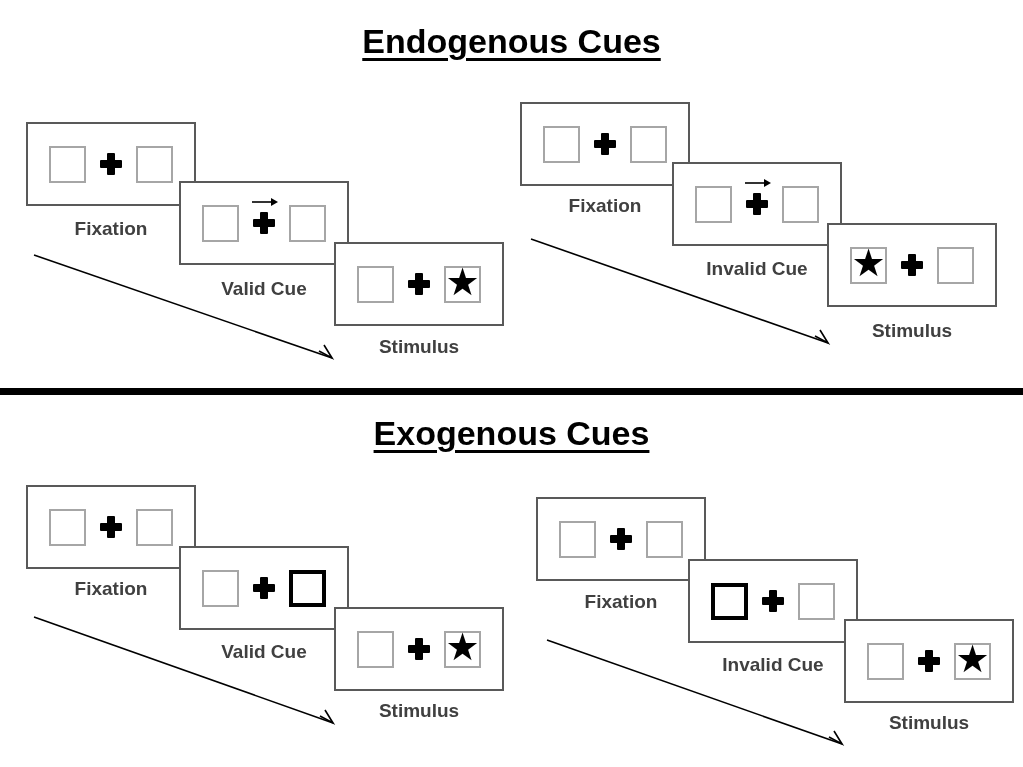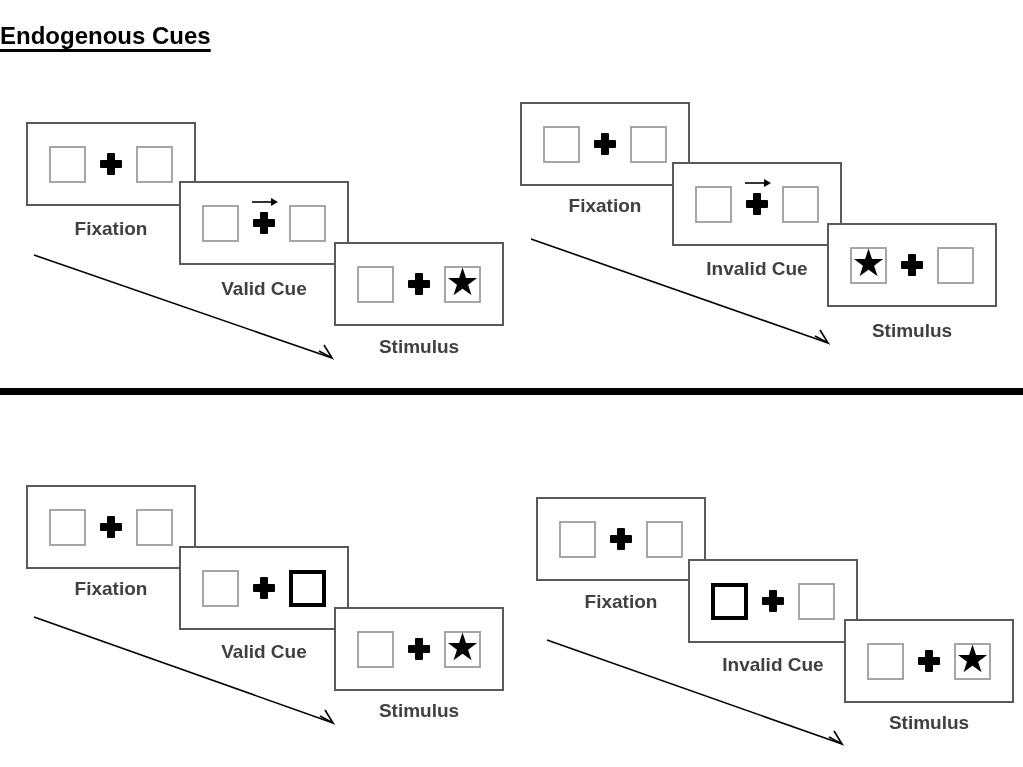--- a/index.html
+++ b/index.html
@@ -1,22 +1,22 @@
 <!DOCTYPE html>
 <html><head>
 <meta charset="utf-8">
 <style>
   html,body{margin:0;padding:0;background:#fff;}
   .canvas{
     position:relative;width:1023px;height:767px;background:#ffffff;
     font-family:"Liberation Sans",sans-serif;overflow:hidden;
   }
   .section-title{
-    position:absolute;left:0;width:1023px;
-    font-size:24px;font-weight:bold;color:#000;
+    position:absolute;left:0;width:1023px;text-align:center;
+    font-size:34px;font-weight:bold;color:#000;
   }
   .section-title span{text-decoration:underline;text-decoration-thickness:3px;text-underline-offset:5px;}
   .title-endo{top:22px;}
   .title-exo{top:414px;}
   .divider{position:absolute;left:0;top:388px;width:1023px;height:7px;background:#000;}
   .card{
     position:absolute;width:170px;height:84px;background:#fff;
     border:2px solid #595959;box-sizing:border-box;
     display:flex;align-items:center;justify-content:center;gap:14px;
   }
@@ -58,20 +58,23 @@
   .br-arrow{left:543px;top:633px;}
 </style>
 </head>
 <body>
 
 <div class="canvas">
 
   <div class="section-title title-endo">
     <span>Endogenous Cues</span>
   </div>
+  <div class="section-title title-exo">
+    <span>Exogenous Cues</span>
+  </div>
 
   <div class="divider"></div>
 
   <div class="card tl-fix">
     <span class="box"></span>
     <span class="plus"></span>
     <span class="box"></span>
   </div>
   <div class="flabel tl-fix-label">Fixation</div>
 

